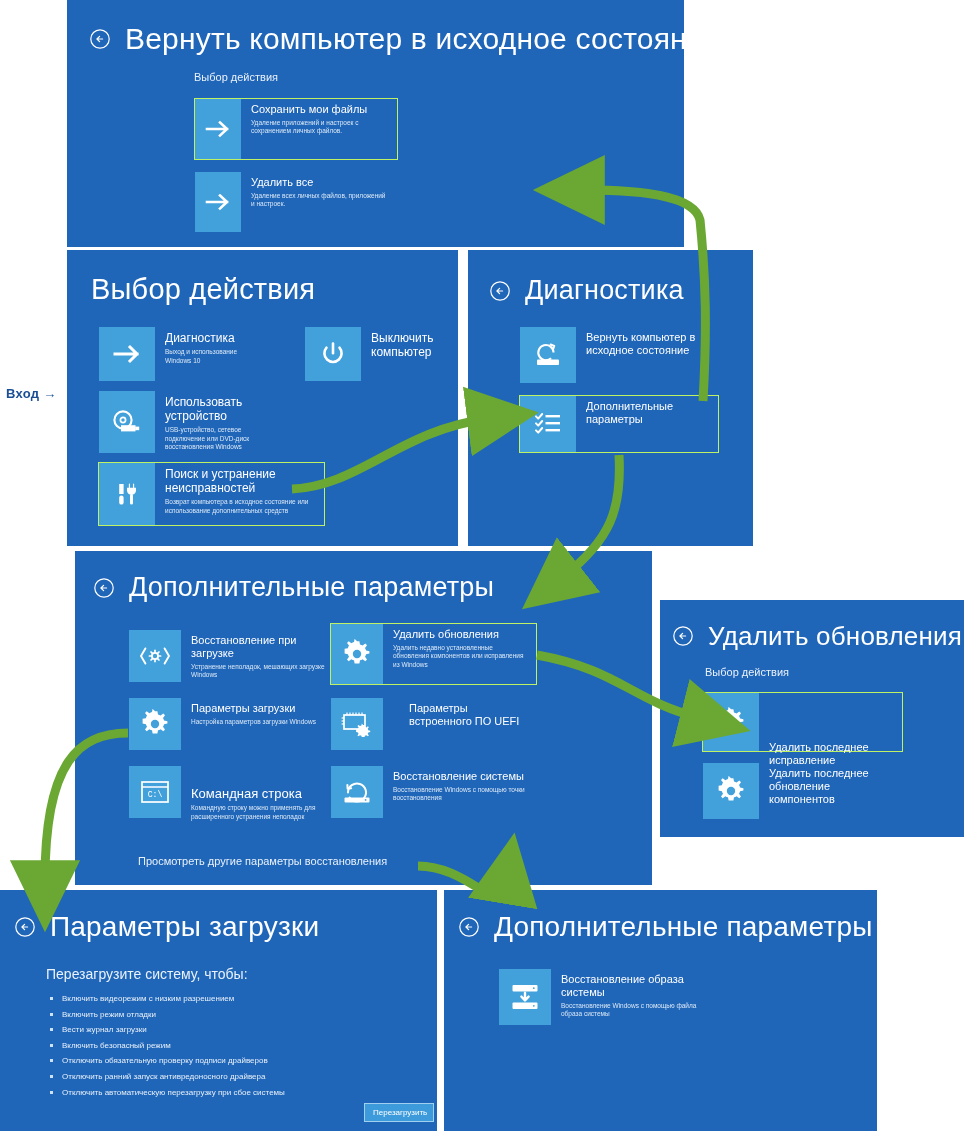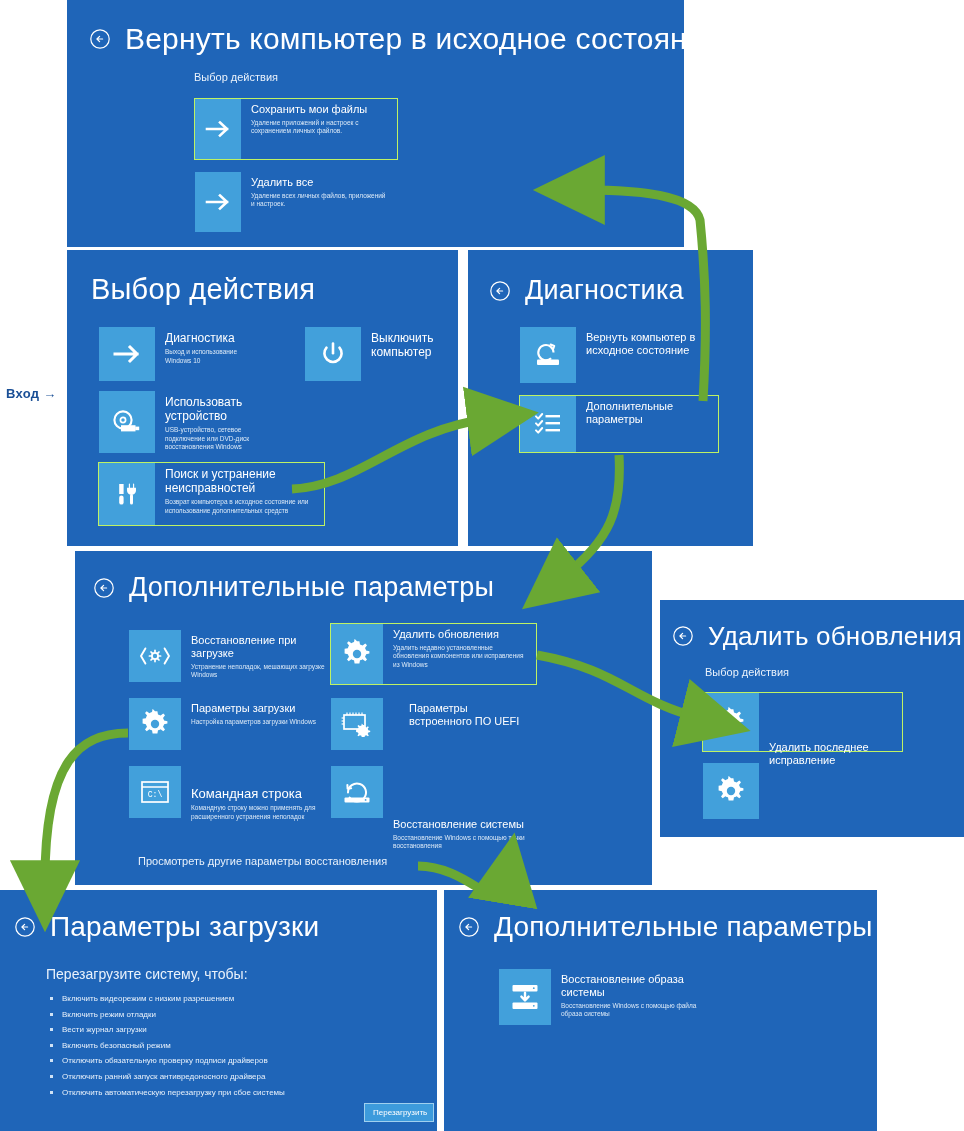--- a/index.html
+++ b/index.html
@@ -356,21 +356,21 @@
 
     <div class="tile" style="position:absolute;left:255px;top:214px;width:207px;height:54px;">
       <div class="tico" style="width:52px;">
         <svg class="gl" width="32" height="26" viewBox="0 0 32 26">
           <path d="M7 13.4 a9 9 0 1 1 1.6 5.2" fill="none" stroke="#fff" stroke-width="2" stroke-linecap="round"></path>
           <path d="M10.2 9.2 L6.6 9.6 L6.4 5.9" fill="none" stroke="#fff" stroke-width="2" stroke-linecap="round" stroke-linejoin="round"></path>
           <rect x="3.5" y="18.4" width="25" height="5" rx="1" fill="#fff"></rect>
           <circle cx="24.6" cy="20.9" r="0.9" fill="#42a0db"></circle>
         </svg>
       </div>
-      <div class="tbody" style="width:155px;margin-top:48px;">
+      <div class="tbody" style="width:155px;">
         <div class="ttitle" style="font-size:11px;">Восстановление системы</div>
         <div class="tdesc" style="font-size:6.5px;">Восстановление Windows с помощью точки восстановления</div>
       </div>
     </div>
 
     <div class="morelink" style="left:53px;top:304px;font-size:11px;">Просмотреть другие параметры восстановления</div>
   </div>
 
   <div class="panel" style="left:660px;top:600px;width:304px;height:237px;">
     <div class="hdr" style="margin:22px 0 0 12px;">
@@ -395,20 +395,23 @@
         <div class="ttitle" style="font-size:11px;margin-top:44px;">Удалить последнее исправление</div>
       </div>
     </div>
 
     <div class="tile" style="position:absolute;left:42px;top:162px;width:201px;height:58px;">
       <div class="tico" style="width:56px;">
         <svg class="gl" width="30" height="30" viewBox="0 0 30 30">
           <path d="M15 2.2 l2.4 0 0.6 3.3 a9.6 9.6 0 0 1 2.6 1.1 l2.7-2 1.7 1.7 -2 2.7 a9.6 9.6 0 0 1 1.1 2.6 l3.3 0.6 0 2.4 -3.3 0.6 a9.6 9.6 0 0 1 -1.1 2.6 l2 2.7 -1.7 1.7 -2.7-2 a9.6 9.6 0 0 1 -2.6 1.1 l-0.6 3.3 -2.4 0 -2.4 0 -0.6-3.3 a9.6 9.6 0 0 1 -2.6 -1.1 l-2.7 2 -1.7-1.7 2-2.7 a9.6 9.6 0 0 1 -1.1 -2.6 l-3.3-0.6 0-2.4 0-2.4 3.3-0.6 a9.6 9.6 0 0 1 1.1 -2.6 l-2-2.7 1.7-1.7 2.7 2 a9.6 9.6 0 0 1 2.6 -1.1 l0.6-3.3 z" fill="#fff"></path>
           <circle cx="15" cy="15" r="4.2" fill="#42a0db"></circle>
         </svg>
+      </div>
+      <div class="tbody" style="width:145px;">
+        <div class="ttitle" style="font-size:11px;">Удалить последнее обновление компонентов</div>
       </div>
     </div>
   </div>
 
   <div class="panel" style="left:0px;top:890px;width:437px;height:241px;">
     <div class="hdr" style="margin:22px 0 0 14px;">
       <span class="backbtn">
         <svg class="gl" width="22" height="22" viewBox="0 0 22 22">
           <circle cx="11" cy="11" r="9.2" fill="none" stroke="#ffffff" stroke-width="1.2"></circle>
           <path d="M13.6 11 H8.2 M10.6 8.3 L7.9 11 L10.6 13.7" fill="none" stroke="#ffffff" stroke-width="1.2" stroke-linecap="round" stroke-linejoin="round"></path>

